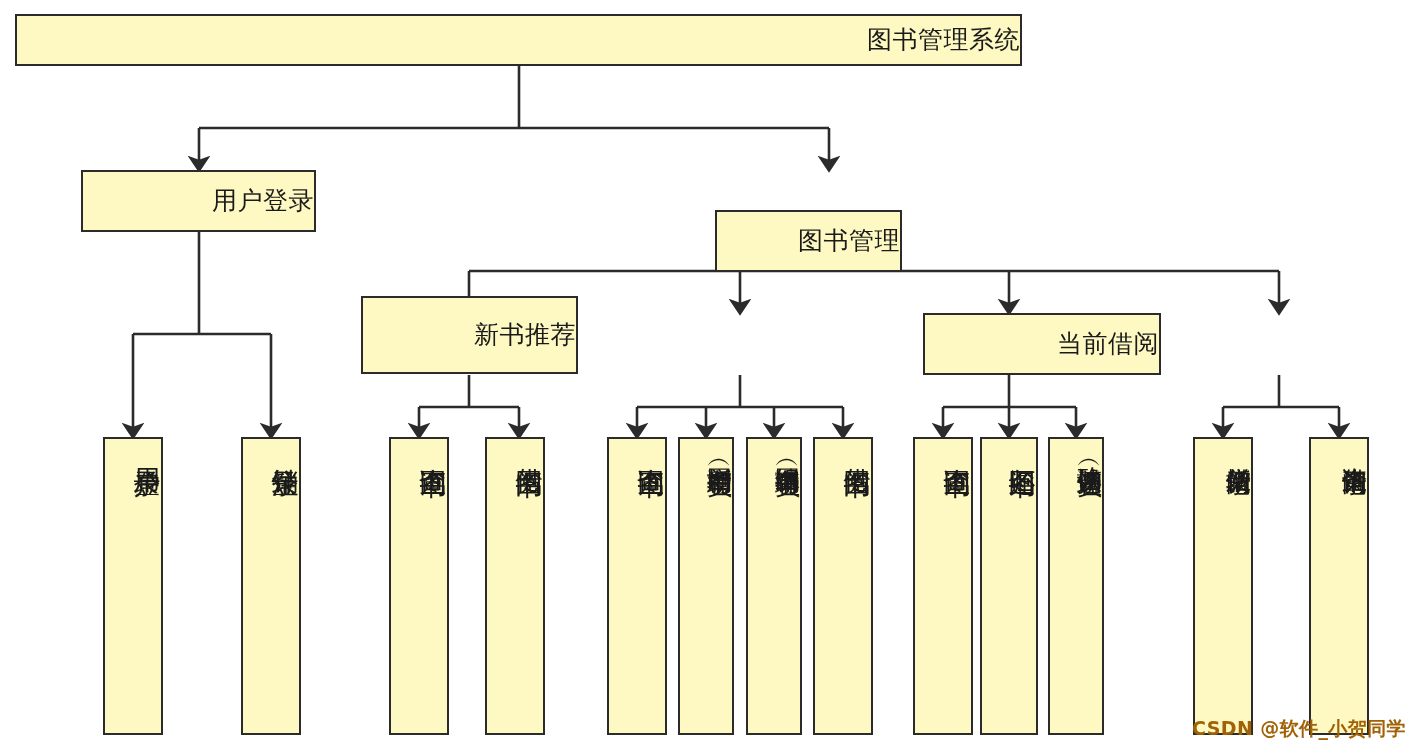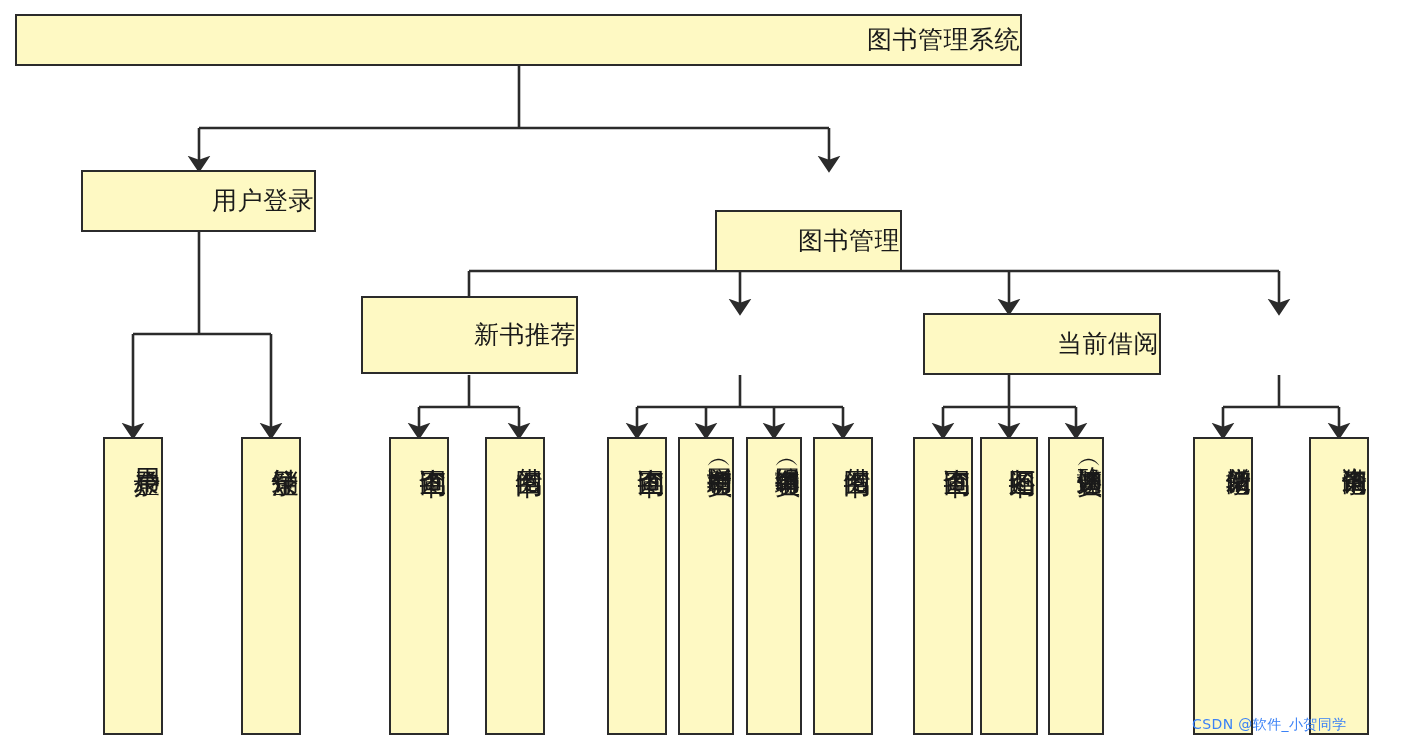--- a/index.html
+++ b/index.html
@@ -54,26 +54,27 @@
     text-orientation: upright;
     font-size: 27px;
     letter-spacing: 1px;
     line-height: 1;
   }
   .node.vertical.small-text .node-label {
     font-size: 25px;
   }
   .watermark {
     position: absolute;
-    color: #3b82f6;
-    font-size: 14px;
+    color: #a16207;
+    font-size: 19px;
     letter-spacing: 0.4px;
     white-space: nowrap;
     z-index: 5;
     pointer-events: none;
+    font-weight: bold;
   }
 </style>
 </head>
 <body>
 
 <div id="diagram-root">
 
   <svg id="edge-layer" viewBox="0 0 1405 747" xmlns="http://www.w3.org/2000/svg">
     <defs>
       <marker id="arrowhead" markerWidth="10" markerHeight="10" refX="3.2" refY="5" orient="auto" markerUnits="strokeWidth">

